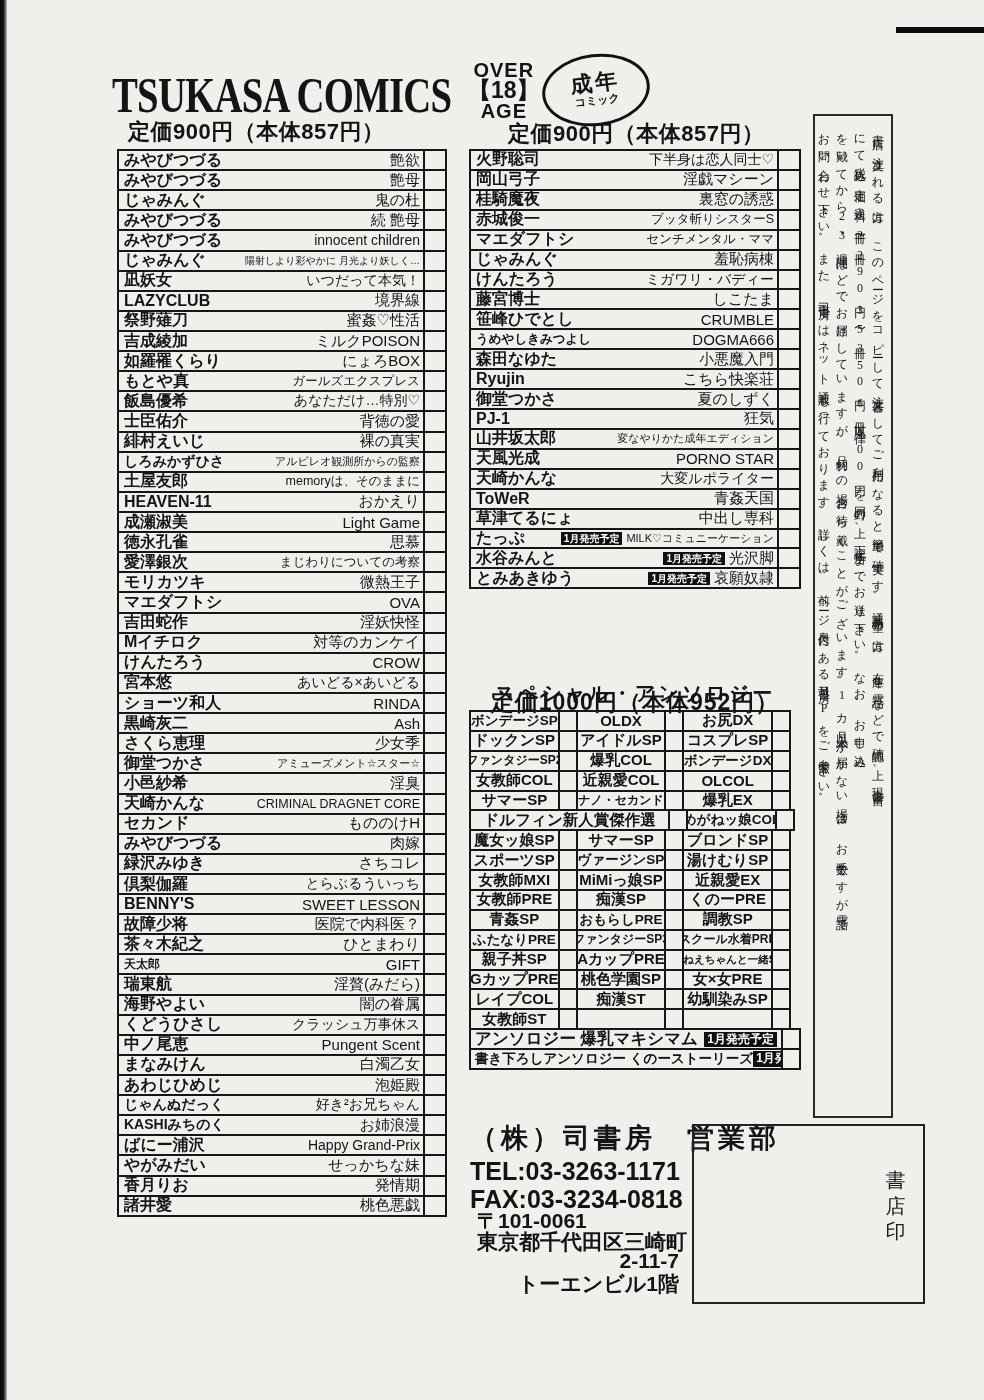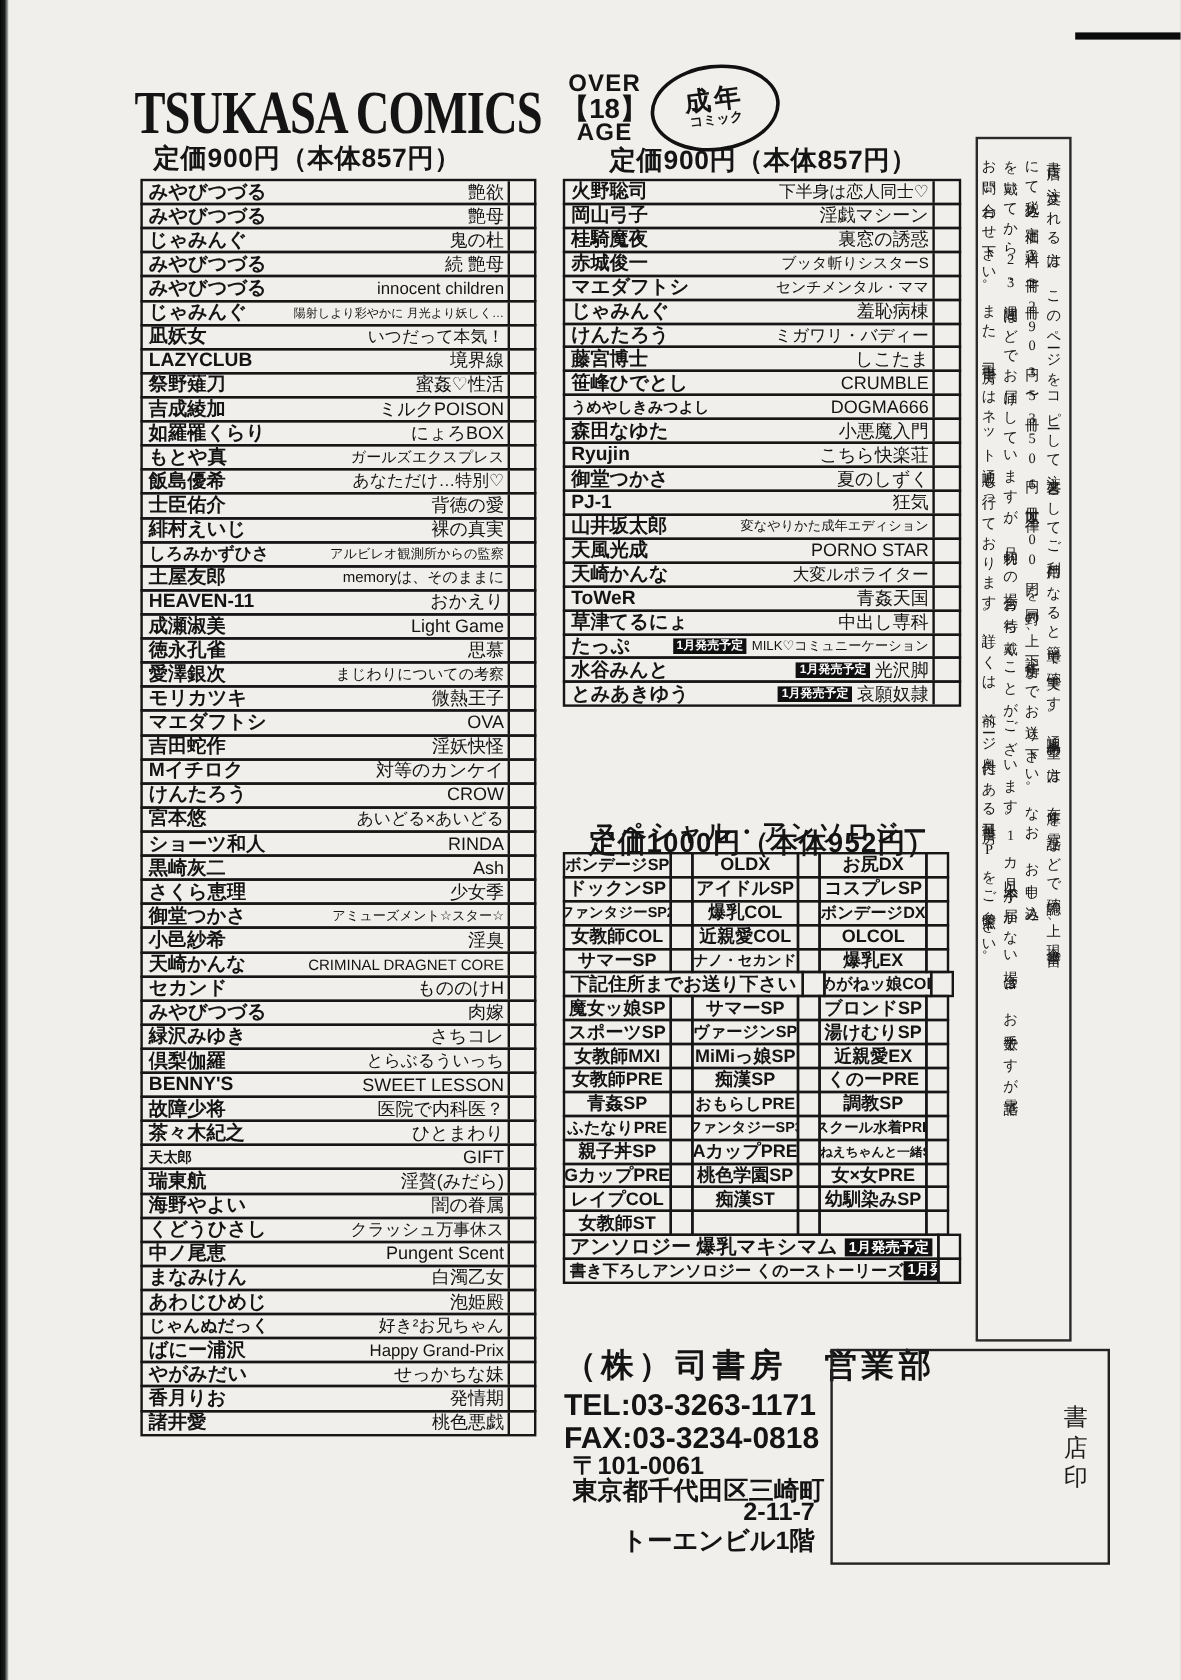--- a/index.html
+++ b/index.html
@@ -513,20 +513,29 @@
         <div class="main">
           <span class="author" style="font-size: 14px;">じゃんぬだっく</span>
           <span class="rt">
             <span style="font-size: 14px;">好き²お兄ちゃん</span>
           </span>
         </div>
         <div class="qty"></div>
       </div>
       <div class="lrow">
         <div class="main">
+          <span class="author" style="font-size: 14px;">KASHIみちのく</span>
+          <span class="rt">
+            <span style="font-size: 15px;">お姉浪漫</span>
+          </span>
+        </div>
+        <div class="qty"></div>
+      </div>
+      <div class="lrow">
+        <div class="main">
           <span class="author" style="font-size: 16px;">ばにー浦沢</span>
           <span class="rt">
             <span style="font-size: 14px;">Happy Grand-Prix</span>
           </span>
         </div>
         <div class="qty"></div>
       </div>
       <div class="lrow">
         <div class="main">
           <span class="author" style="font-size: 16px;">やがみだい</span>
@@ -796,21 +805,21 @@
       </div>
       <div class="grow">
         <div class="gc w" style="font-size: 15px;">サマーSP</div>
         <div class="gc n"></div>
         <div class="gc w" style="font-size: 12px;">ナノ・セカンド</div>
         <div class="gc n"></div>
         <div class="gc w" style="font-size: 15px;">爆乳EX</div>
         <div class="gc n"></div>
       </div>
       <div class="grow">
-        <div class="gc s2" style="font-size: 15.5px;">下記住所までお送り下さい</div>
+        <div class="gc s2" style="font-size: 15.5px;">ドルフィン新人賞傑作選</div>
         <div class="gc n"></div>
         <div class="gc w" style="font-size: 13.5px;">めがねッ娘COL</div>
         <div class="gc n"></div>
       </div>
       <div class="grow">
         <div class="gc w" style="font-size: 15px;">魔女ッ娘SP</div>
         <div class="gc n"></div>
         <div class="gc w" style="font-size: 15px;">サマーSP</div>
         <div class="gc n"></div>
         <div class="gc w" style="font-size: 15px;">ブロンドSP</div>

